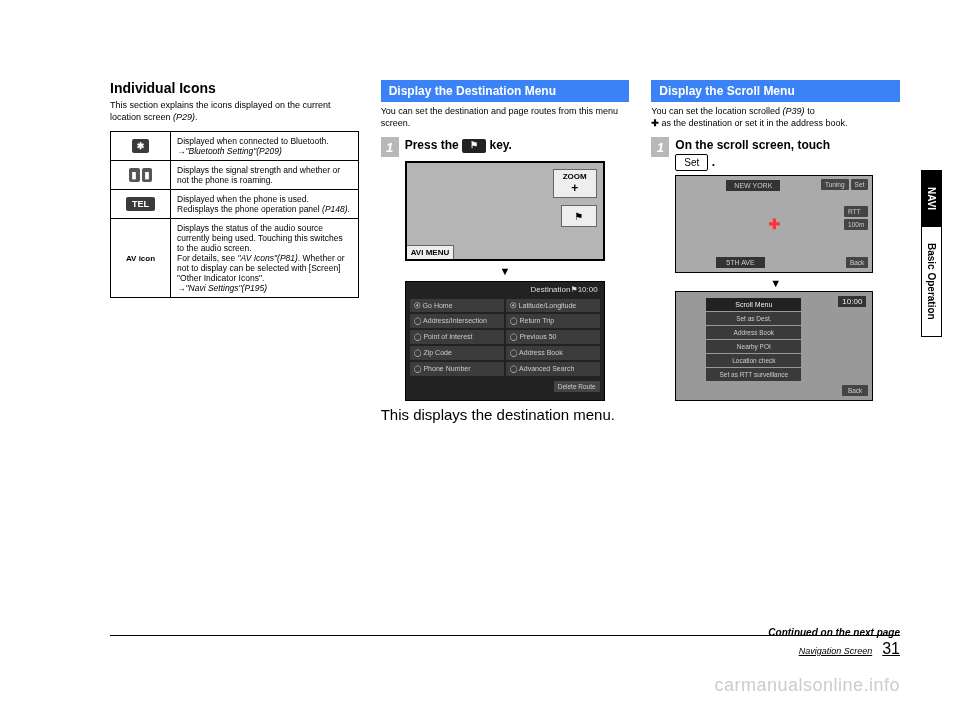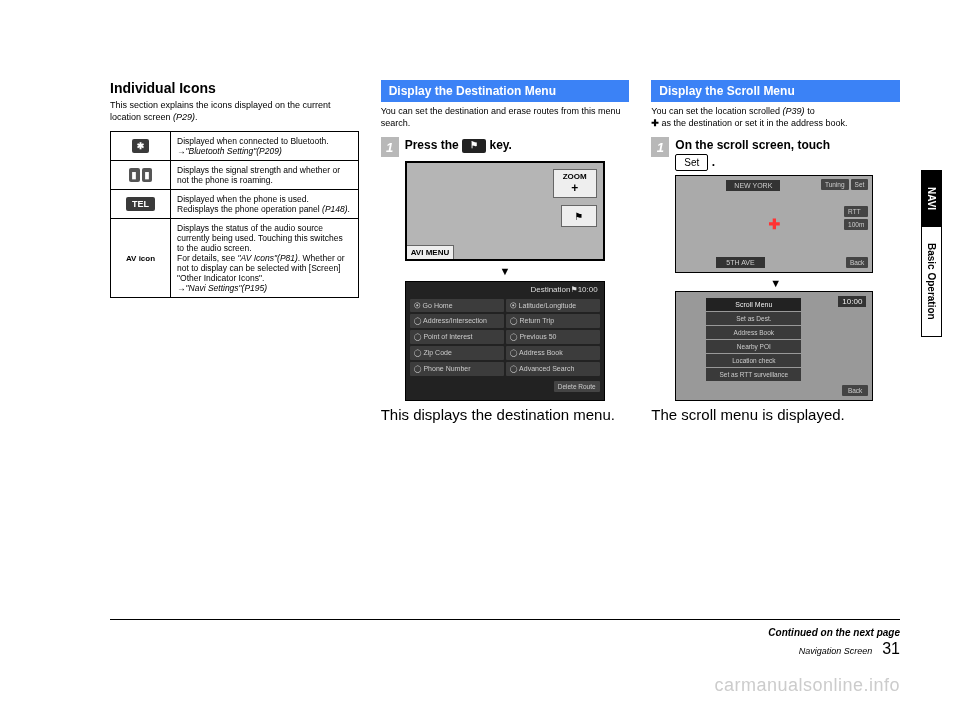--- a/index.html
+++ b/index.html
@@ -54,21 +54,21 @@
 .ss4 { height: 110px; width: 198px; background: #999; border: 1px solid #000; position: relative; margin: 2px 0 4px 24px; }
 .ss4 .menu { position: absolute; left: 30px; top: 6px; width: 95px; display: flex; flex-direction: column; gap: 1px; }
 .ss4 .mh { background: #222; color: #eee; font-size: 7px; padding: 3px 4px; text-align: center; }
 .ss4 .mi { background: #3a3a3a; color: #ccc; font-size: 6.5px; padding: 3px 4px; text-align: center; }
 .ss4 .time { position: absolute; top: 4px; right: 6px; color: #eee; font-size: 8px; background: #333; padding: 1px 4px; }
 .ss4 .back { position: absolute; bottom: 4px; right: 4px; background: #444; color: #ccc; font-size: 6.5px; padding: 2px 6px; border-radius: 1px; }
 .side-tabs { position: absolute; right: 18px; top: 170px; display: flex; flex-direction: column; align-items: center; gap: 0; }
 .tab { writing-mode: vertical-rl; font-size: 10px; font-weight: bold; padding: 16px 4px; border: 1px solid #000; text-align: center; }
 .tab.black { background: #000; color: #fff; }
 .tab.white { background: #fff; color: #000; margin-top: -1px; }
-.footer { position: absolute; bottom: 50px; left: 110px; right: 60px; border-top: 1.5px solid #000; display: flex; justify-content: flex-end; align-items: baseline; padding-top: 20px; gap: 10px; font-size: 9px; }
+.footer { position: absolute; bottom: 50px; left: 110px; right: 60px; border-top: 1.5px solid #000; display: flex; justify-content: flex-end; align-items: baseline; padding-top: 4px; gap: 10px; font-size: 9px; text-decoration: underline; }
 .footer .pn { font-size: 16px; font-weight: normal; }
 .footer .sect { font-style: italic; }
 .cont { position: absolute; bottom: 70px; right: 60px; font-style: italic; font-weight: bold; font-size: 10px; }
 .watermark { position: absolute; bottom: 12px; right: 60px; color: #ccc; font-size: 18px; letter-spacing: 0.5px; }
 </style>
 </head>
 <body>
 
 <div class="page">
 <div class="cols">
@@ -107,21 +107,21 @@
         <span>For details, see </span><span class="quote">"AV Icons"(P81)</span><span>. Whether or not to display can be selected with [Screen] "Other Indicator Icons".</span><br>
         <span>→</span><span class="quote">"Navi Settings"(P195)</span>
       </td>
     </tr>
   </tbody>
         </table>
 </div>
 
 <div class="col">
   <div class="bar">Display the Destination Menu</div>
-  <p class="intro">You can set the destination and erase routes from this menu search.</p>
+  <p class="intro">You can set the destination and page routes from this menu screen.</p>
   <div class="step">
     <div class="step-num">1</div>
     <div class="step-txt">
       <span>Press the </span><span class="key-icon">⚑</span><span> key.</span>
     </div>
   </div>
   <div class="screenshot ss1">
     <div class="zoom"><span>ZOOM</span><br><span class="plus">+</span></div>
     <div class="flag">⚑</div>
     <div class="menu">AVI MENU</div>
@@ -185,21 +185,20 @@
     <div class="menu">
       <div class="mh">Scroll Menu</div>
       <div class="mi">Set as Dest.</div>
       <div class="mi">Address Book</div>
       <div class="mi">Nearby POI</div>
       <div class="mi">Location check</div>
       <div class="mi">Set as RTT surveillance</div>
     </div>
     <span class="back">Back</span>
   </div>
-  <p class="caption">The scroll menu is displayed.</p>
 </div>
 
 </div>
 
 <div class="cont">Continued on the next page</div>
 <div class="footer">
   <span class="sect">Navigation Screen</span>
   <span class="pn">31</span>
 </div>
 

